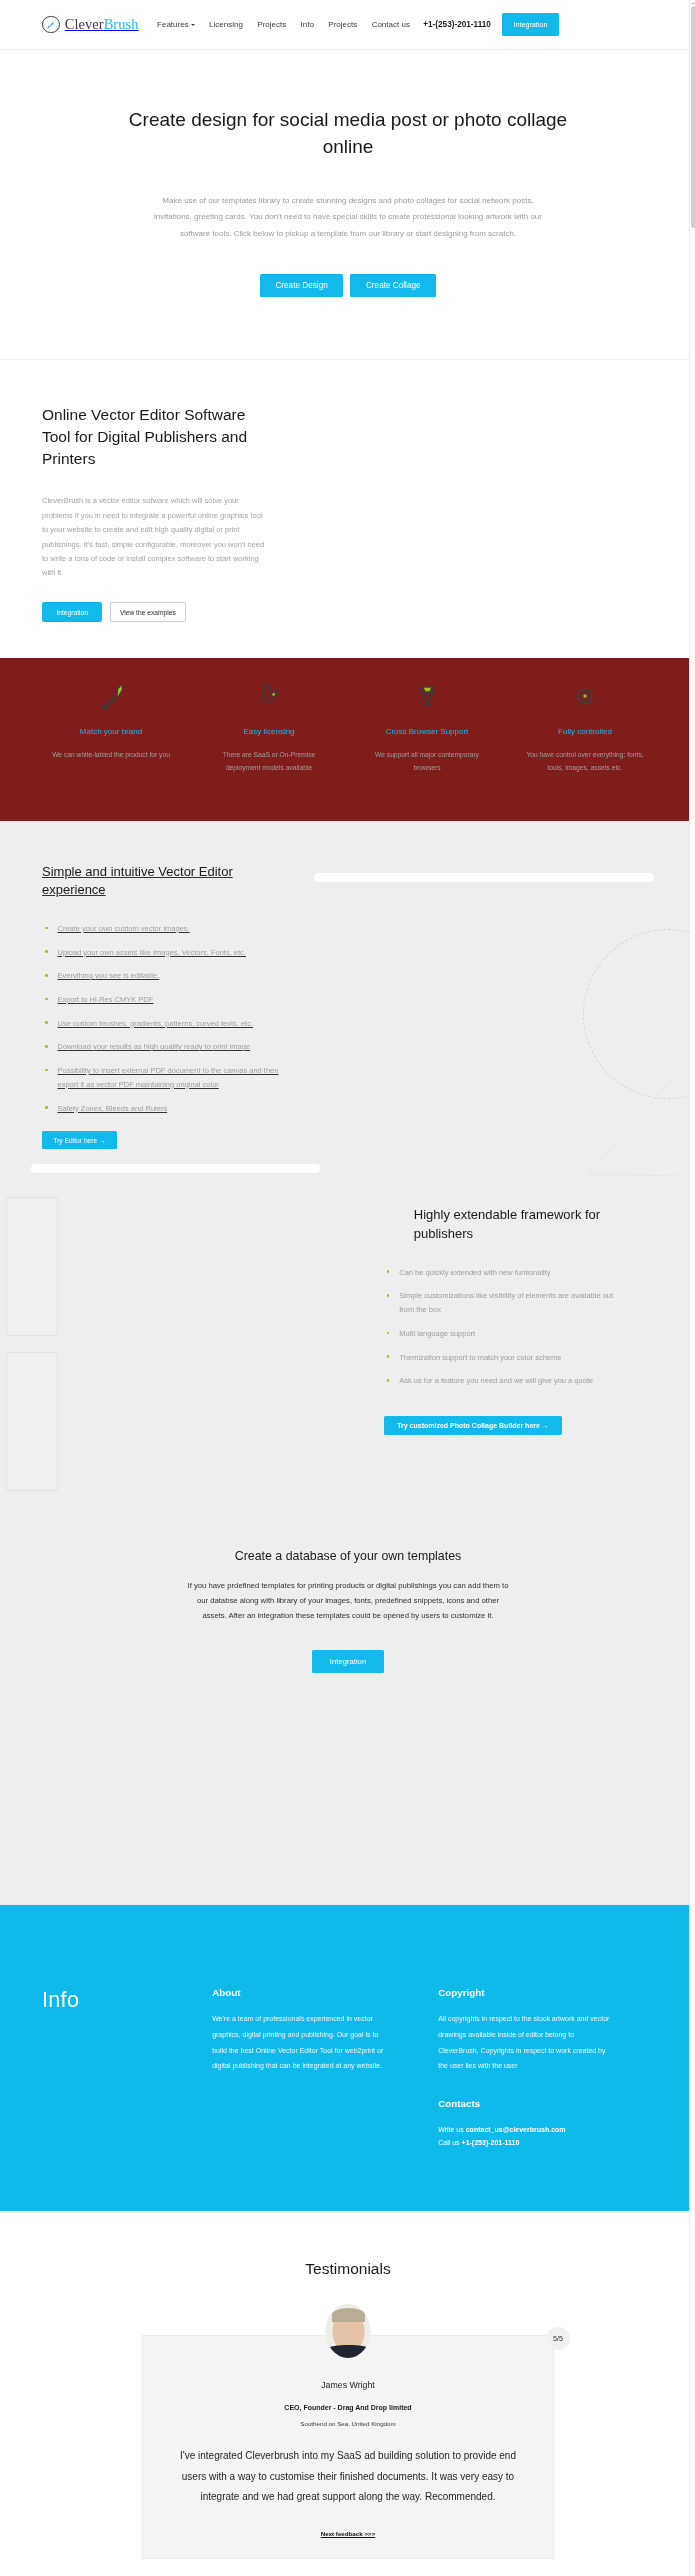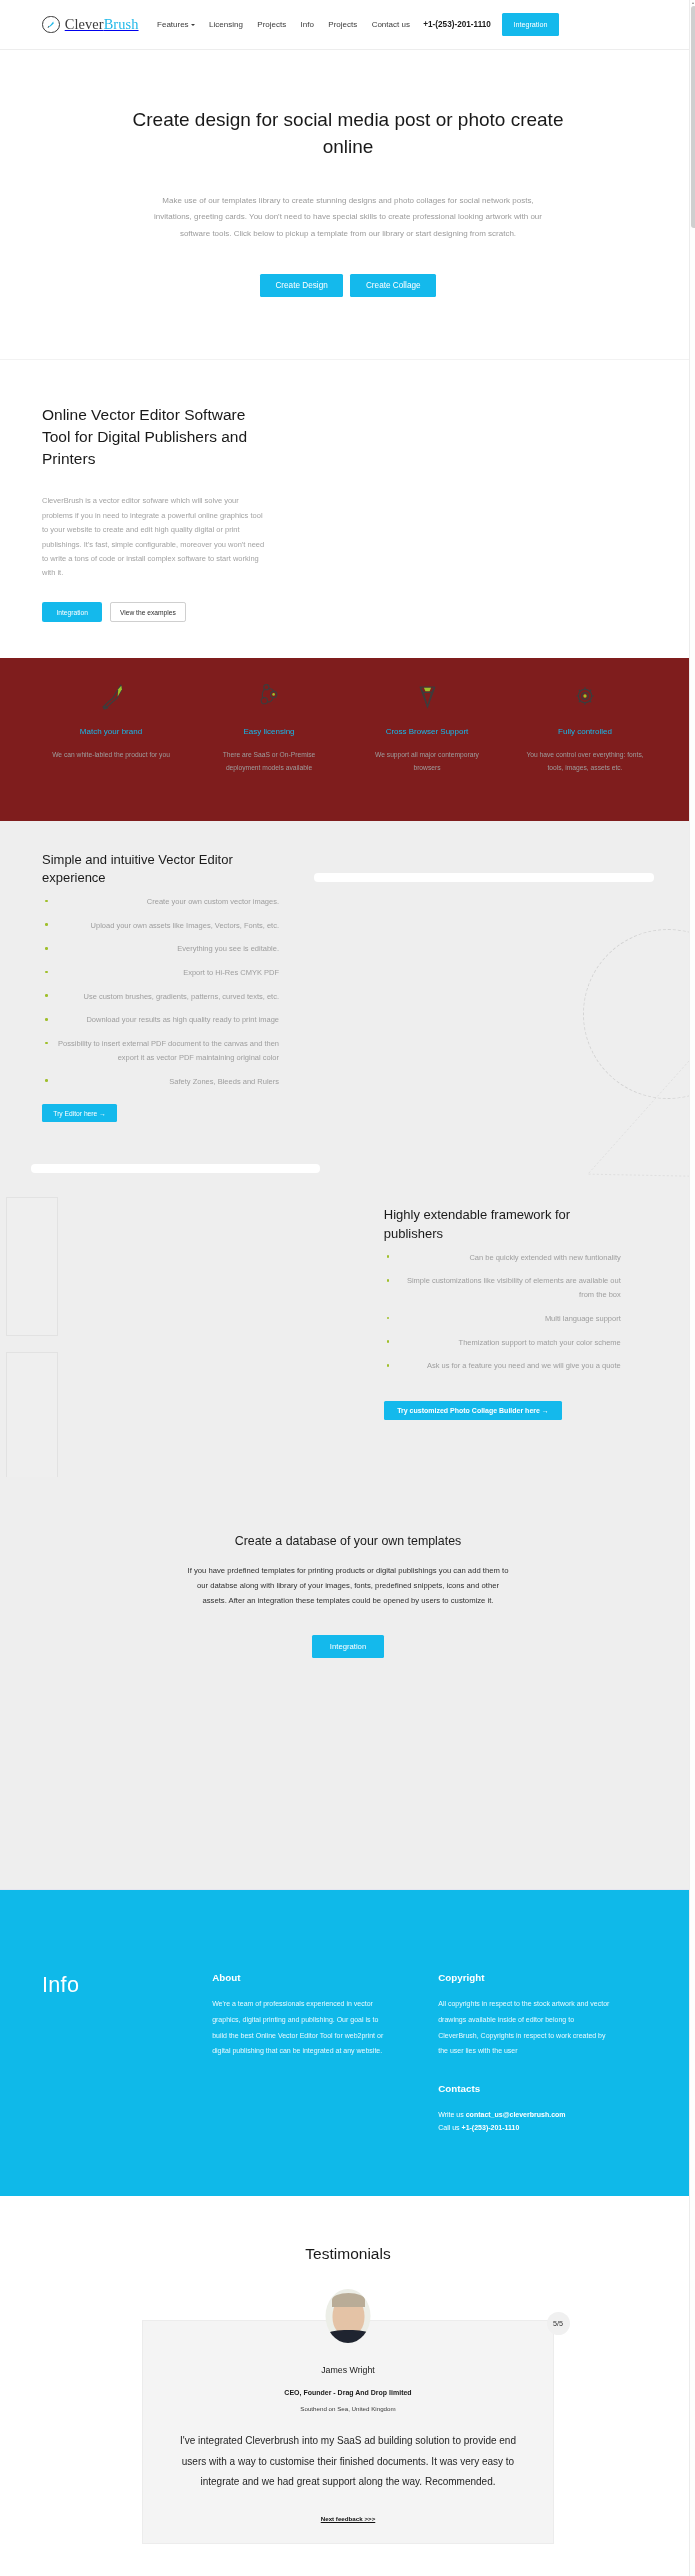--- a/index.html
+++ b/index.html
@@ -111,24 +111,24 @@
   }
   .feature { flex: 1; text-align: center; padding: 0 11.3px; }
   .feature .ficon { height: 36px; display: flex; align-items: center; justify-content: center; }
   .feature h3 {
     color: #14b9ec; font-size: 8px; font-weight: normal; margin-top: 11.3px; line-height: 1.6;
   }
   .feature p { color: #9e9e9e; font-size: 6.7px; line-height: 2.0; margin-top: 9.3px; }
 
   
   .band-grey { background: #eeeeee; position: relative; }
-  .band1 { padding: 30px 0 0; min-height: 361px; position: relative; overflow: hidden; }
+  .band1 { padding: 42px 0 0; min-height: 361px; position: relative; overflow: hidden; text-decoration: underline; }
   .band1 .inner { padding: 0 42px; position: relative; z-index: 3; max-width: 340px; }
   .band1 h2 { font-size: 13px; font-weight: normal; color: #1b1b1b; line-height: 1.4; }
-  ul.checklist { margin-top: 8px; list-style: none; text-align: right; }
+  ul.checklist { margin-top: 23px; list-style: none; }
   ul.checklist li {
     position: relative; padding-left: 15.5px; color: #9e9e9e; font-size: 7.5px;
     line-height: 1.85; margin-bottom: 9.8px; max-width: 237px;
   }
   ul.checklist li::before {
     content: ""; position: absolute; left: 3.1px; top: 4.6px;
     width: 2.6px; height: 2.6px; border-radius: 50%; background: #9fbf2a;
   }
   .band1 .cta { margin-top: 15.5px; }
   .btn-blue-arrow {
@@ -153,21 +153,21 @@
     border-right: 75px solid transparent; border-bottom: 131px solid transparent;
     top: 227px; right: -20.6px;
   }
   .deco-tri svg { position: absolute; top: 0; left: -75px; }
 
   
   .band2 { padding: 15.5px 0 57px; position: relative; min-height: 289px; }
   .band2 .grid { display: flex; padding: 0 42px; gap: 31px; }
   .band2 .left { flex: 1.15; position: relative; min-height: 216px; }
   .band2 .right { flex: 1; padding-top: 9.3px; }
-  .band2 h2 { font-size: 13px; font-weight: normal; color: #1b1b1b; line-height: 1.4; max-width: 206px; }
+  .band2 h2 { font-size: 13px; font-weight: normal; color: #1b1b1b; line-height: 1.4; max-width: 206px; margin-left: 30px; }
   .frame-box {
     position: absolute; border: 0.5px solid #e2e2e2; background: #efefef;
   }
   .frame-a { left: -36px; top: 0px; width: 52px; height: 139px; }
   .frame-b { left: -36px; top: 155px; width: 52px; height: 139px; }
   .btn-wide-blue {
     margin-top: 17.5px; background: #14b9ec; color: #fff; border: none; border-radius: 1.5px;
     font-size: 7px; padding: 6.2px 13.4px; cursor: pointer; font-weight: bold;
     font-family: "Liberation Sans", sans-serif;
   }
@@ -268,21 +268,21 @@
       <a href="#">Info</a>
       <a href="#">Projects</a>
       <a href="#">Contact us</a>
     </nav>
 
     <div class="header-phone">+1-(253)-201-1110</div>
     <button class="btn-integration-top">Integration</button>
   </header>
 
   <section class="hero">
-    <h1>Create design for social media post or photo create online</h1>
+    <h1>Create design for social media post or photo collage online</h1>
     <p>Make use of our templates library to create stunning designs and photo collages for social network posts, invitations, greeting cards. You don't need to have special skills to create professional looking artwork with our software tools. Click below to pickup a template from our library or start designing from scratch.</p>
     <div class="hero-buttons">
       <button class="btn-blue">Create Design</button>
       <button class="btn-blue">Create Collage</button>
     </div>
   </section>
 
   <section class="intro">
     <h2>Online Vector Editor Software Tool for Digital Publishers and Printers</h2>
     <p>CleverBrush is a vector editor sofware which will solve your problems if you in need to integrate a powerful online graphics tool to your website to create and edit high quality digital or print publishings. It's fast, simple configurable, moreover you won't need to write a tons of code or install complex software to start working with it.</p>

